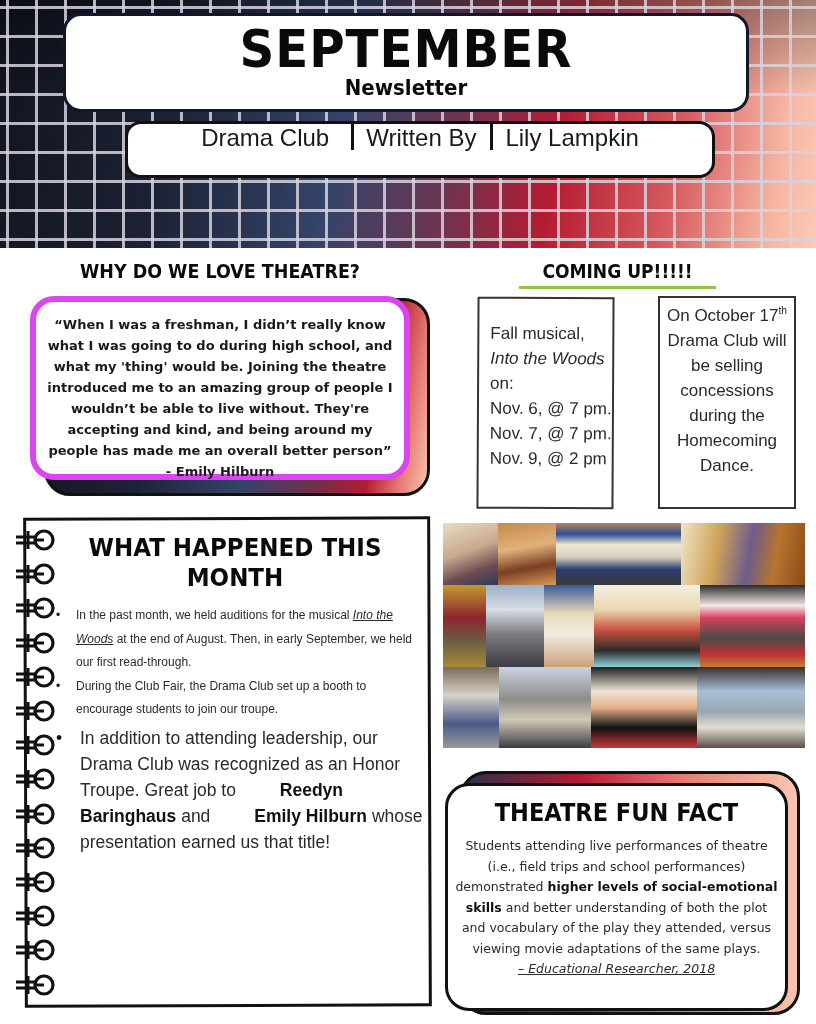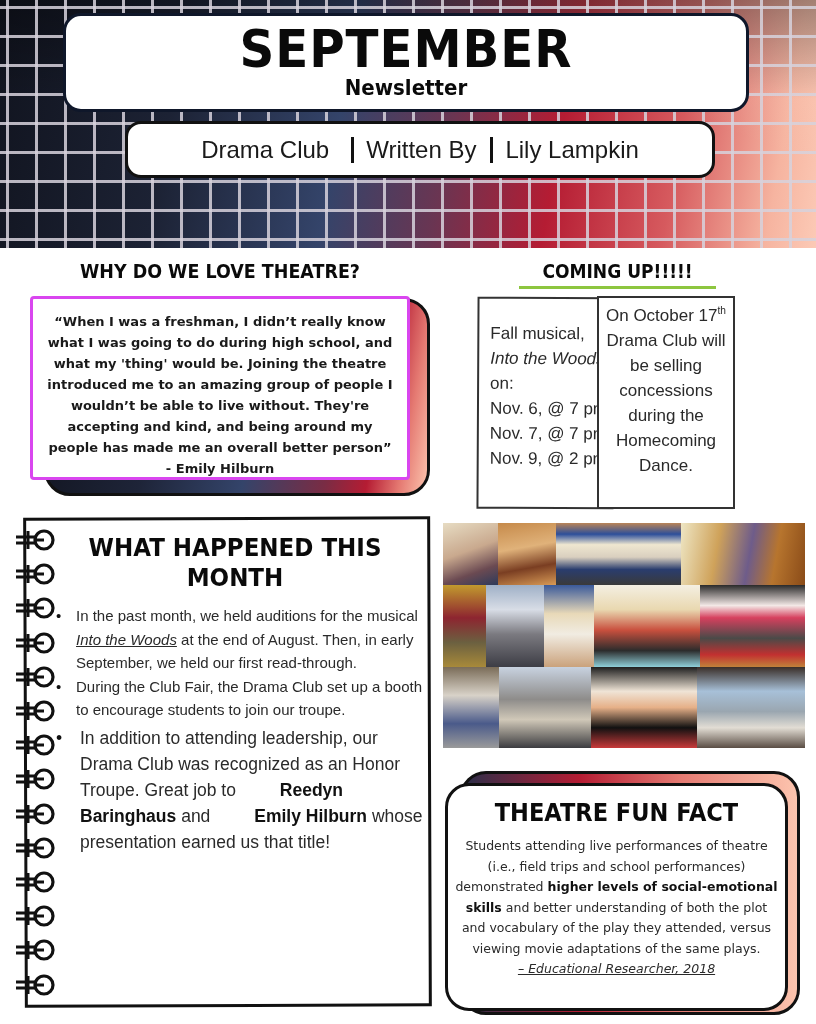--- a/index.html
+++ b/index.html
@@ -36,21 +36,21 @@
     font-family: "DejaVu Sans", sans-serif; font-weight: 900; font-size: 52px; line-height: 54px;
     letter-spacing: 1px; transform: scaleX(0.93); color: #0a0a0a;
   }
   .title-sub {
     display: block; font-family: "DejaVu Sans", sans-serif; font-weight: bold; font-size: 22px; line-height: 24px;
     transform: scaleX(0.9); color: #0a0a0a;
   }
   .byline-box {
     position: absolute; left: 125px; top: 121px; width: 590px; height: 57px;
     background: #fff; border: 3px solid #111; border-radius: 16px; z-index: 2;
-    display: flex; align-items: center; justify-content: center; gap: 0;
+    display: flex; align-items: flex-start; justify-content: center; gap: 0;
     font-family: "Liberation Sans", sans-serif; font-size: 24px; color: #1a1a1a;
   }
   .byline-box .sep { display: inline-block; width: 3px; height: 26px; background: #111; margin: 0 12px 0 22px; }
   .byline-box .sep2 { margin-left: 14px; }
 
   
   .h-heavy {
     font-family: "DejaVu Sans", sans-serif; font-weight: 900; color: #0a0a0a; text-align: center;
   }
   .why-heading { position: absolute; left: 60px; top: 260px; width: 320px; font-size: 19px; transform: scaleX(0.92); }
@@ -58,33 +58,33 @@
   .coming-rule { position: absolute; left: 519px; top: 286px; width: 197px; height: 3px; background: #8dc63f; }
 
   
   .quote-shadow {
     position: absolute; left: 44px; top: 298px; width: 386px; height: 198px;
     border: 3px solid #111; border-radius: 26px;
     background: linear-gradient(100deg, #11141f 0%, #1e2438 30%, #34446a 55%, #7a2c44 75%, #b51c33 85%, #e57a72 93%, #fcc4ae 100%);
   }
   .quote-card {
     position: absolute; left: 30px; top: 296px; width: 380px; height: 184px;
-    background: #fff; border: 3px solid #d946ef; border-radius: 4px;
+    background: #fff; border: 6px solid #d946ef; border-radius: 24px;
     padding: 12px 10px 0 10px; text-align: center;
     font-family: "DejaVu Sans", sans-serif; font-weight: bold; font-size: 13px; line-height: 21px; color: #1a1a1a;
   }
   .quote-card .attr { display: block; }
 
   
   .event-card {
     position: absolute; border: 2px solid #333; background: #fff;
     font-family: "Liberation Sans", sans-serif; font-size: 17px; line-height: 25px; color: #2a2a2a;
   }
   .event-a { left: 477px; top: 297px; width: 137px; height: 212px; padding: 22px 0 0 11px; transform: rotate(0.3deg); }
-  .event-b { left: 597px; top: 296px; width: 138px; height: 213px; padding: 5px 6px 16px 6px; text-align: center; }
+  .event-b { left: 658px; top: 296px; width: 138px; height: 213px; padding: 5px 6px 16px 6px; text-align: center; }
   .event-a .em { font-style: italic; }
   sup { font-size: 60%; line-height: 0; vertical-align: super; }
 
   
   .notebook {
     position: absolute; left: 24px; top: 517px; width: 407px; height: 490px;
     border: 3px solid #111; background: #fff; transform: rotate(-0.2deg);
   }
   .ring { position: absolute; left: 14px; width: 44px; height: 26px; }
   .ring svg { width: 44px; height: 26px; display: block; }
@@ -92,21 +92,21 @@
     position: absolute; left: 60px; top: 533px; width: 350px; font-size: 25px; line-height: 30px;
     transform: scaleX(0.92);
   }
   .month-list {
     position: absolute; left: 56px; top: 604px; width: 370px;
     list-style: none;
     font-family: "Liberation Sans", sans-serif; color: #2a2a2a;
   }
   .month-list li { position: relative; padding-left: 20px; }
   .month-list li::before { content: "•"; position: absolute; left: 0; top: 0; color: #111; }
-  .month-list .small { font-size: 15px; line-height: 23.5px; }
+  .month-list .small { font-size: 12px; line-height: 23.5px; }
   .month-list .large { font-size: 17.5px; line-height: 26px; margin-top: 3px; padding-left: 24px; }
   .month-list .u { text-decoration: underline; font-style: italic; }
   .month-list b { color: #111; padding-left: 39px; }
 
   
   .collage { position: absolute; left: 443px; top: 523px; width: 362px; height: 225px; overflow: hidden; background: #3a3026; }
   .tile { position: absolute; }
 
   
   .fact-shadow {

